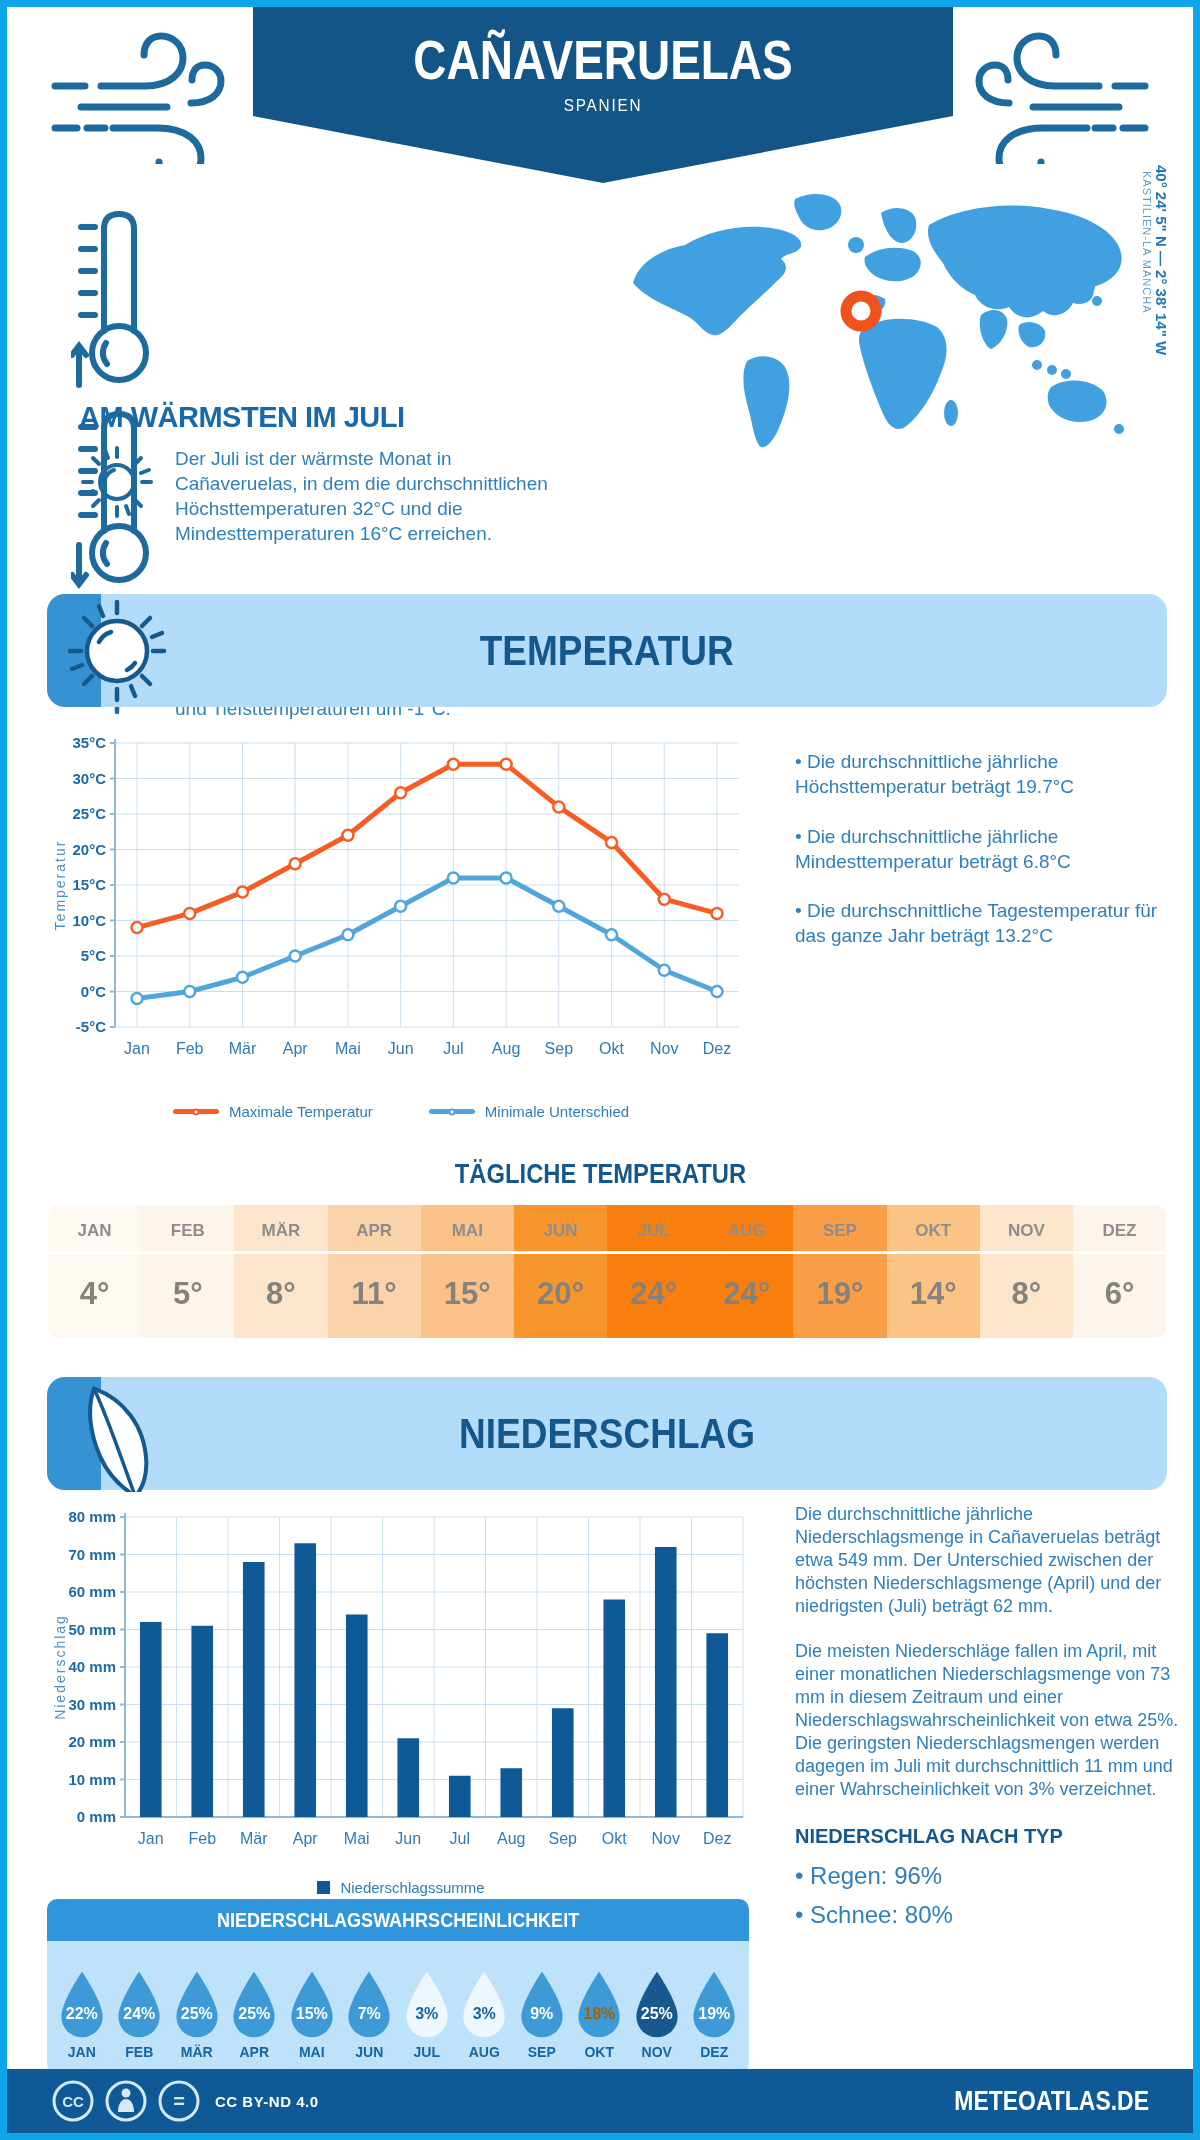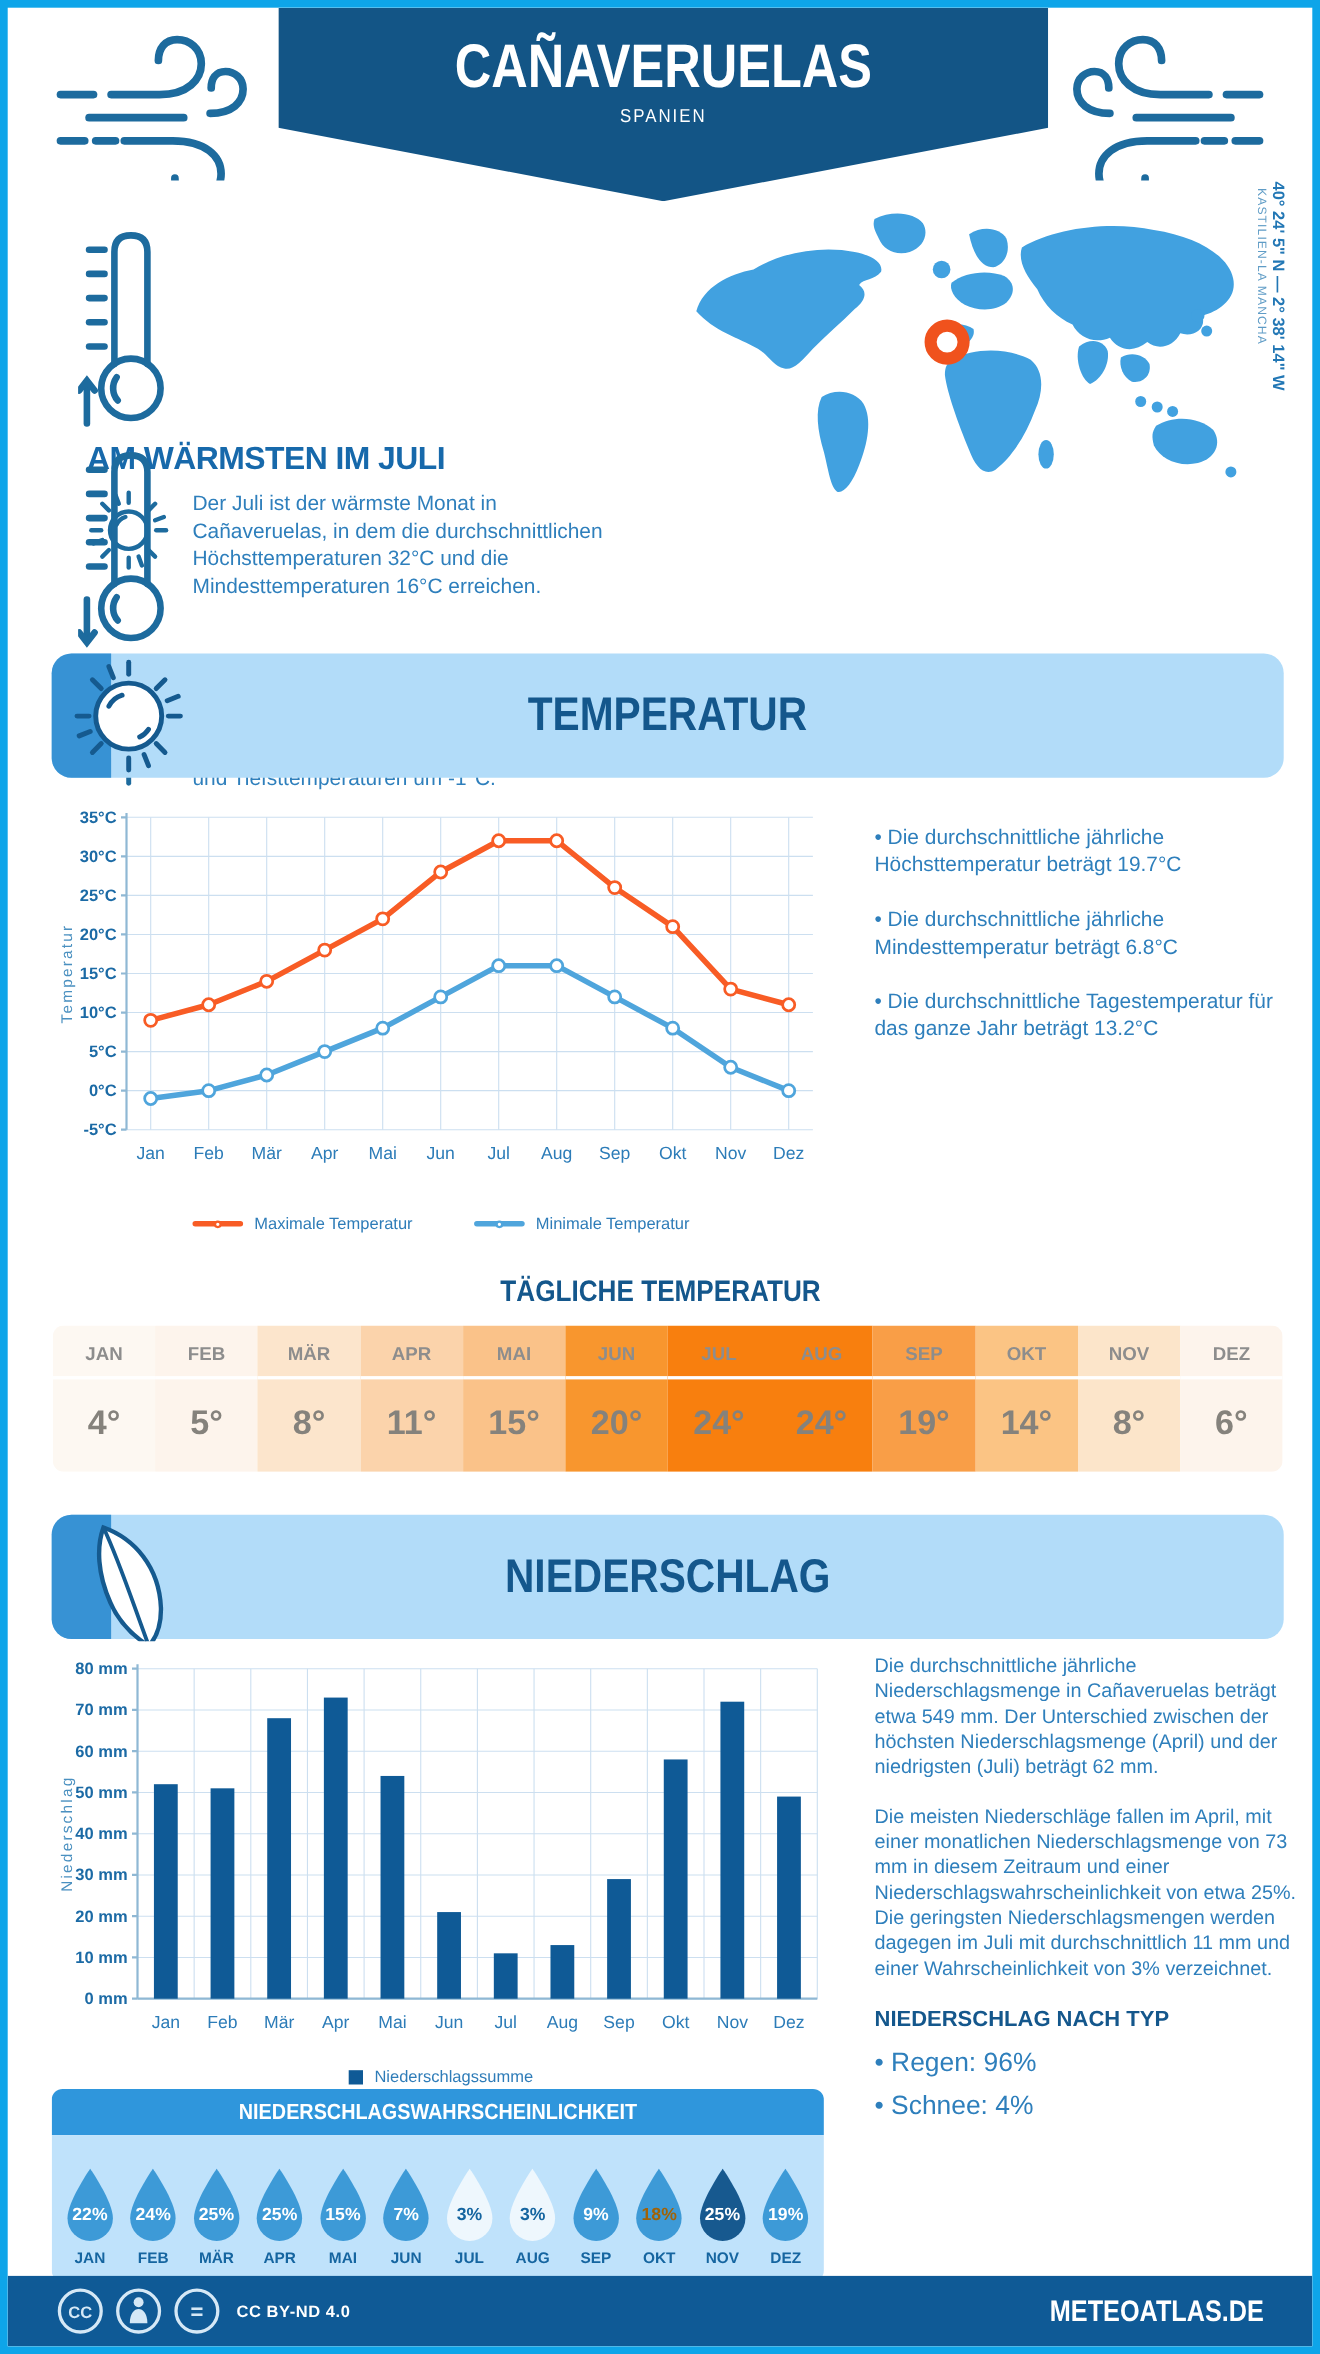--- a/index.html
+++ b/index.html
@@ -365,21 +365,21 @@
         <span class="lg-item">
           <span class="lg-line" style="background: rgb(248, 92, 37);">
             <span class="lg-dot" style="border-color: rgb(248, 92, 37);"></span>
           </span>
           <span class="lg-tx">Maximale Temperatur</span>
         </span>
         <span class="lg-item">
           <span class="lg-line" style="background: rgb(79, 165, 220);">
             <span class="lg-dot" style="border-color: rgb(79, 165, 220);"></span>
           </span>
-          <span class="lg-tx">Minimale Temperatur</span>
+          <span class="lg-tx">Minimale Unterschied</span>
         </span>
       </div>
   </div>
 
   <aside class="panel temp-panel">
     <p>• Die durchschnittliche jährliche Höchsttemperatur beträgt 19.7°C</p>
     <p>• Die durchschnittliche jährliche Mindesttemperatur beträgt 6.8°C</p>
     <p>• Die durchschnittliche Tagestemperatur für das ganze Jahr beträgt 13.2°C</p>
   </aside>
 
@@ -526,21 +526,21 @@
           <span class="lg-tx">Niederschlagssumme</span>
         </span>
       </div>
   </div>
 
   <aside class="panel precip-panel">
     <p>Die durchschnittliche jährliche Niederschlagsmenge in Cañaveruelas beträgt etwa 549 mm. Der Unterschied zwischen der höchsten Niederschlagsmenge (April) und der niedrigsten (Juli) beträgt 62 mm.</p>
     <p>Die meisten Niederschläge fallen im April, mit einer monatlichen Niederschlagsmenge von 73 mm in diesem Zeitraum und einer Niederschlagswahrscheinlichkeit von etwa 25%. Die geringsten Niederschlagsmengen werden dagegen im Juli mit durchschnittlich 11 mm und einer Wahrscheinlichkeit von 3% verzeichnet.</p>
     <h3>NIEDERSCHLAG NACH TYP</h3>
     <p class="bullet">• Regen: 96%</p>
-    <p class="bullet">• Schnee: 4%</p>
+    <p class="bullet">• Schnee: 80%</p>
   </aside>
 
   <section class="prob">
     <div class="prob-header">
       <span>NIEDERSCHLAGSWAHRSCHEINLICHKEIT</span>
     </div>
     <div class="prob-body" id="prob-body">
         <div class="drop-col">
           <div class="drop">
             <svg width="54" height="70" viewBox="0 0 60 78">

